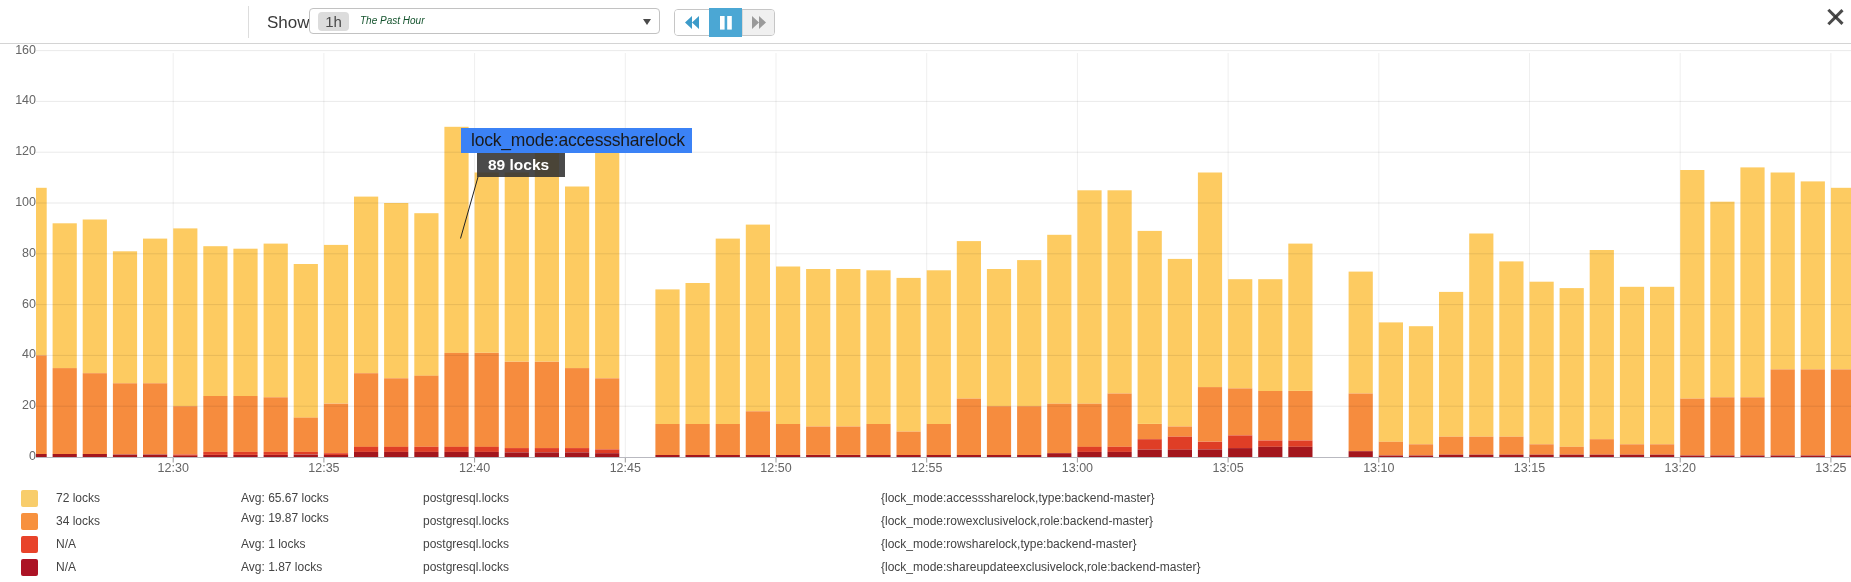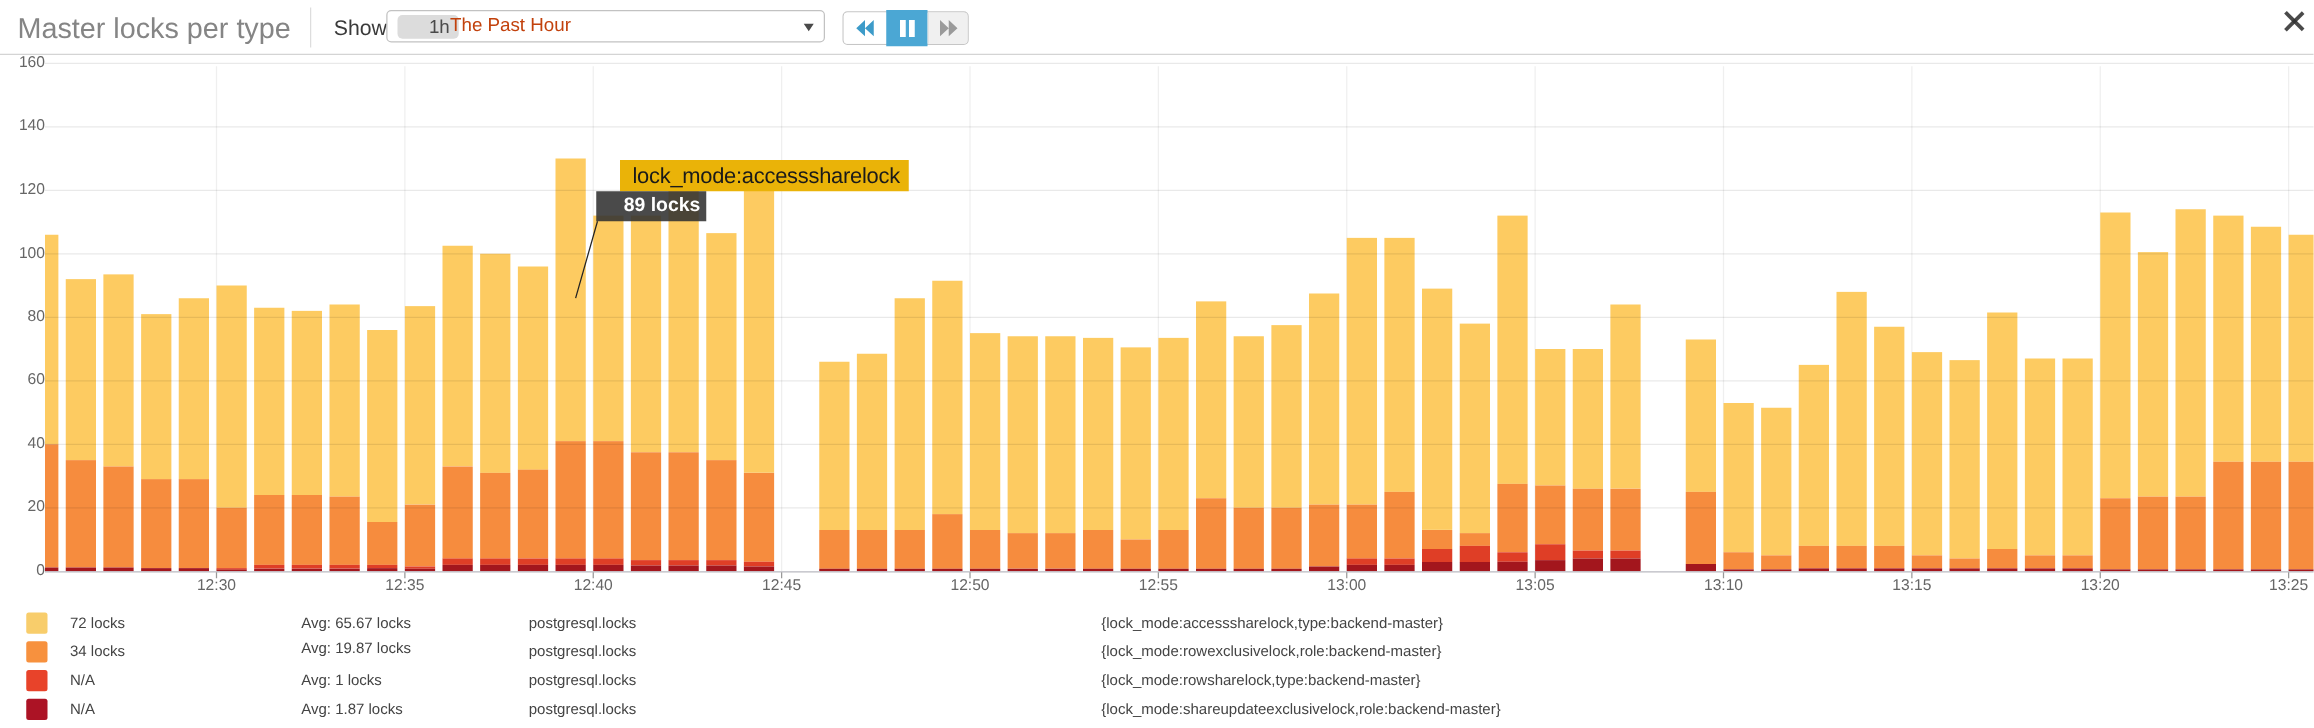--- a/index.html
+++ b/index.html
@@ -1,36 +1,36 @@
 <!DOCTYPE html>
 <html><head><meta charset="utf-8"><style>
 html,body{margin:0;padding:0;background:#fff;width:1851px;height:582px;overflow:hidden;
 font-family:"Liberation Sans",sans-serif;}
 #stage{position:relative;width:1851px;height:582px;}
 .hdr-border{position:absolute;left:0;top:43px;width:1851px;height:1px;background:#d4d4d4;}
 #title{position:absolute;left:14px;top:9px;font-size:23px;color:#858585;}
 .vdiv{position:absolute;left:248px;top:6px;height:32px;width:1px;background:#ddd;}
 #show{position:absolute;left:267px;top:12.5px;font-size:17px;color:#3a3a3a;}
 #dd{position:absolute;left:309px;top:8px;width:351px;height:26px;border:1px solid #c2c2c2;border-radius:4px;background:#fff;box-sizing:border-box;}
-#dd .badge{position:absolute;left:8px;top:2.5px;width:31px;height:19px;background:#dcdcdc;border-radius:4px;color:#4a4a4a;font-size:15px;text-align:center;line-height:19px;padding-left:18px;}
-#dd .lbl{position:absolute;left:50px;top:0;height:24px;line-height:24px;font-size:15px;color:#c2410c;}
+#dd .badge{position:absolute;left:8px;top:2.5px;width:31px;height:19px;background:#dcdcdc;border-radius:4px;color:#4a4a4a;font-size:15px;text-align:center;line-height:19px;}
+#dd .lbl{position:absolute;left:50px;top:0;height:24px;line-height:24px;font-size:10px;color:#14532d;font-style:italic;}
 #dd .caret{position:absolute;right:8px;top:9.5px;width:0;height:0;border-left:4.5px solid transparent;border-right:4.5px solid transparent;border-top:6px solid #4a4a4a;}
 #btns{position:absolute;left:674px;top:9px;width:101px;height:27px;border:1px solid #c6c6c6;border-radius:4px;box-sizing:border-box;background:#fff;}
 #btns .seg{position:absolute;}
 #btns .s1{left:0;top:0;width:33.5px;height:25px;border-radius:3px 0 0 3px;background:#fff;}
 #btns .s2{left:33.5px;top:-2.2px;width:33.5px;height:29.4px;background:#4ba7d4;}
 #btns .s3{left:67px;top:0;width:32px;height:25px;border-radius:0 3px 3px 0;background:#f0f0f0;border-left:1px solid #d8d8d8;box-sizing:border-box;}
 #closex{position:absolute;left:1826px;top:8px;width:18px;height:18px;}
 #closex:before,#closex:after{content:"";position:absolute;left:8px;top:-1px;width:2.6px;height:20px;background:rgba(49,49,49,0.88);}
 #closex:before{transform:rotate(45deg);}
 #closex:after{transform:rotate(-45deg);}
 .sw{position:absolute;left:21px;width:17px;height:17px;border-radius:2px;}
 .lt{position:absolute;font-size:12px;color:#444;white-space:nowrap;}
-#tt-y{position:absolute;left:496px;top:128px;width:231px;height:25px;background:#eab308;color:#1a1a1a;font-size:17.5px;line-height:25px;padding-left:10px;box-sizing:border-box;white-space:nowrap;letter-spacing:-0.2px;}
-#tt-d{position:absolute;left:477px;top:153px;width:88px;height:24px;background:rgba(49,49,49,0.88);color:#fff;font-size:15.5px;font-weight:bold;line-height:24px;padding-left:22px;box-sizing:border-box;}
+#tt-y{position:absolute;left:461px;top:128px;width:231px;height:25px;background:#3b82f6;color:#1a1a1a;font-size:17.5px;line-height:25px;padding-left:10px;box-sizing:border-box;white-space:nowrap;letter-spacing:-0.2px;}
+#tt-d{position:absolute;left:477px;top:153px;width:88px;height:24px;background:rgba(49,49,49,0.88);color:#fff;font-size:15.5px;font-weight:bold;line-height:24px;padding-left:11px;box-sizing:border-box;}
 </style></head>
 <body>
 <div id="stage">
 <svg width="1851" height="582" viewBox="0 0 1851 582" font-family="Liberation Sans, sans-serif" style="position:absolute;left:0;top:0">
       <line x1="173.2" y1="53" x2="173.2" y2="457" stroke="#efefef" stroke-width="1"></line>
       <line x1="323.9" y1="53" x2="323.9" y2="457" stroke="#efefef" stroke-width="1"></line>
       <line x1="474.6" y1="53" x2="474.6" y2="457" stroke="#efefef" stroke-width="1"></line>
       <line x1="625.3" y1="53" x2="625.3" y2="457" stroke="#efefef" stroke-width="1"></line>
       <line x1="776.0" y1="53" x2="776.0" y2="457" stroke="#efefef" stroke-width="1"></line>
       <line x1="926.7" y1="53" x2="926.7" y2="457" stroke="#efefef" stroke-width="1"></line>
@@ -278,21 +278,20 @@
       <text x="36" y="307.6" text-anchor="end" font-size="12.5" fill="#666">60</text>
       <text x="36" y="256.8" text-anchor="end" font-size="12.5" fill="#666">80</text>
       <text x="36" y="206.0" text-anchor="end" font-size="12.5" fill="#666">100</text>
       <text x="36" y="155.2" text-anchor="end" font-size="12.5" fill="#666">120</text>
       <text x="36" y="104.4" text-anchor="end" font-size="12.5" fill="#666">140</text>
       <text x="36" y="53.6" text-anchor="end" font-size="12.5" fill="#666">160</text>
       <line x1="36" y1="457.5" x2="1851" y2="457.5" stroke="#b9b9c0" stroke-width="1"></line>
       <line x1="478" y1="177" x2="460.5" y2="238.5" stroke="#222" stroke-width="1"></line>
     </svg>
 <div class="hdr-border"></div>
-<div id="title">Master locks per type</div>
 <div class="vdiv"></div>
 <div id="show">Show</div>
 <div id="dd">
       <div class="badge">1h</div>
       <div class="lbl">The Past Hour</div>
       <div class="caret"></div>
     </div>
 <div id="btns">
  <div class="seg s1"><svg width="33.5" height="25">
           <path d="M10 12.5 17 6v13zM17 12.5 24 6v13z" fill="#3d9bc9"></path>

